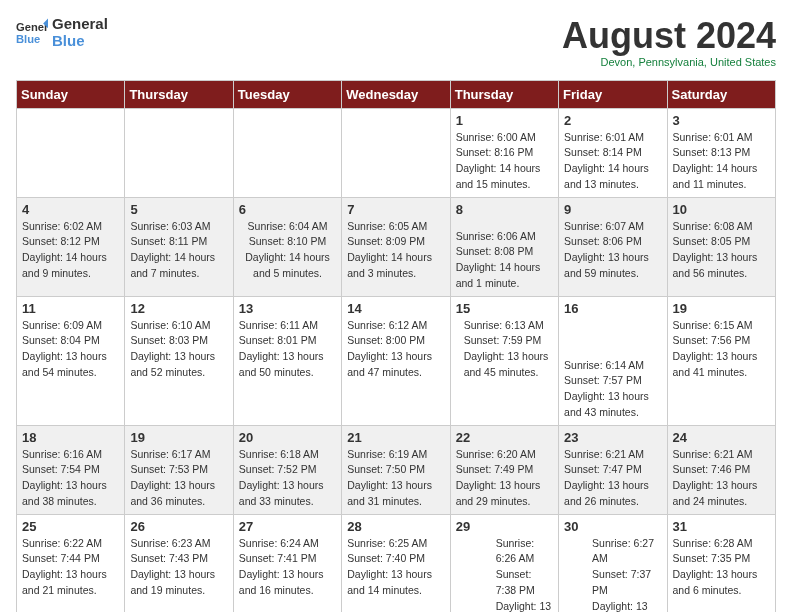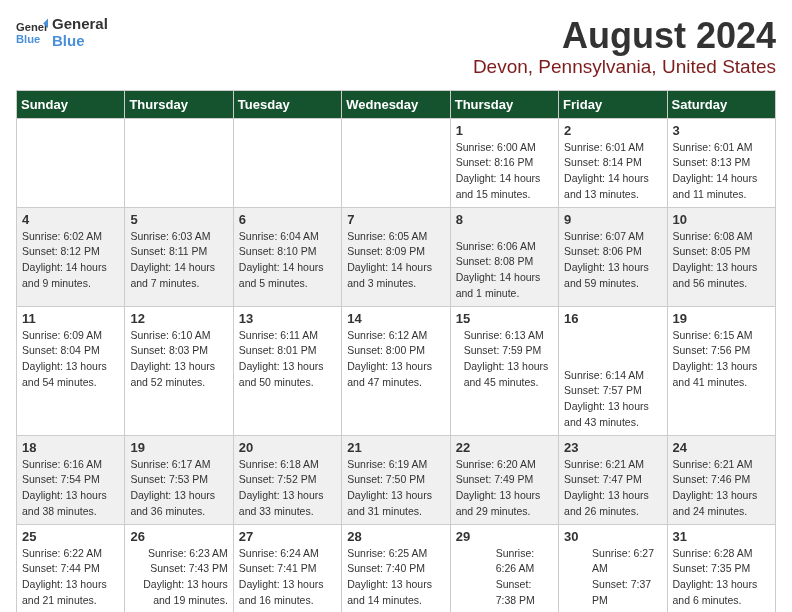--- a/index.html
+++ b/index.html
@@ -26,32 +26,33 @@
       height: 32px;
     }
     .title-block {
       text-align: right;
     }
     .month-title {
       font-size: 36px;
       font-weight: bold;
       color: #333;
       line-height: 1.1;
+      text-align: center;
     }
     .location {
-      font-size: 19px;
-      color: #7f1d1d;
+      font-size: 11px;
+      color: #15803d;
     }
     table {
       width: 100%;
       border-collapse: collapse;
       table-layout: fixed;
     }
     thead tr {
-      background-color: #14532d;
+      background-color: #7f1d1d;
     }
     thead th {
       color: #fff;
       font-size: 13px;
       font-weight: bold;
       padding: 6px 4px;
       text-align: left;
       border: 1px solid #ccc;
     }
     tbody tr {
@@ -157,21 +158,21 @@
         </td>
         <td>
           <span class="day-num">5</span>
           <div class="day-info" style="white-space: pre-line;">Sunrise: 6:03 AM
 Sunset: 8:11 PM
 Daylight: 14 hours
 and 7 minutes.</div>
         </td>
         <td>
           <span class="day-num">6</span>
-          <div class="day-info" style="white-space: pre-line;">Sunrise: 6:04 AM
+          <div class="day-info" style="white-space: pre-line; text-align: center;">Sunrise: 6:04 AM
 Sunset: 8:10 PM
 Daylight: 14 hours
 and 5 minutes.</div>
         </td>
         <td>
           <span class="day-num">7</span>
           <div class="day-info" style="white-space: pre-line;">Sunrise: 6:05 AM
 Sunset: 8:09 PM
 Daylight: 14 hours
 and 3 minutes.</div>
@@ -303,21 +304,21 @@
       <tr>
         <td>
           <span class="day-num">25</span>
           <div class="day-info" style="white-space: pre-line;">Sunrise: 6:22 AM
 Sunset: 7:44 PM
 Daylight: 13 hours
 and 21 minutes.</div>
         </td>
         <td>
           <span class="day-num">26</span>
-          <div class="day-info" style="white-space: pre-line; text-align: right;">Sunrise: 6:23 AM
+          <div class="day-info" style="white-space: pre-line;">Sunrise: 6:23 AM
 Sunset: 7:43 PM
 Daylight: 13 hours
 and 19 minutes.</div>
         </td>
         <td>
           <span class="day-num">27</span>
           <div class="day-info" style="white-space: pre-line;">Sunrise: 6:24 AM
 Sunset: 7:41 PM
 Daylight: 13 hours
 and 16 minutes.</div>

